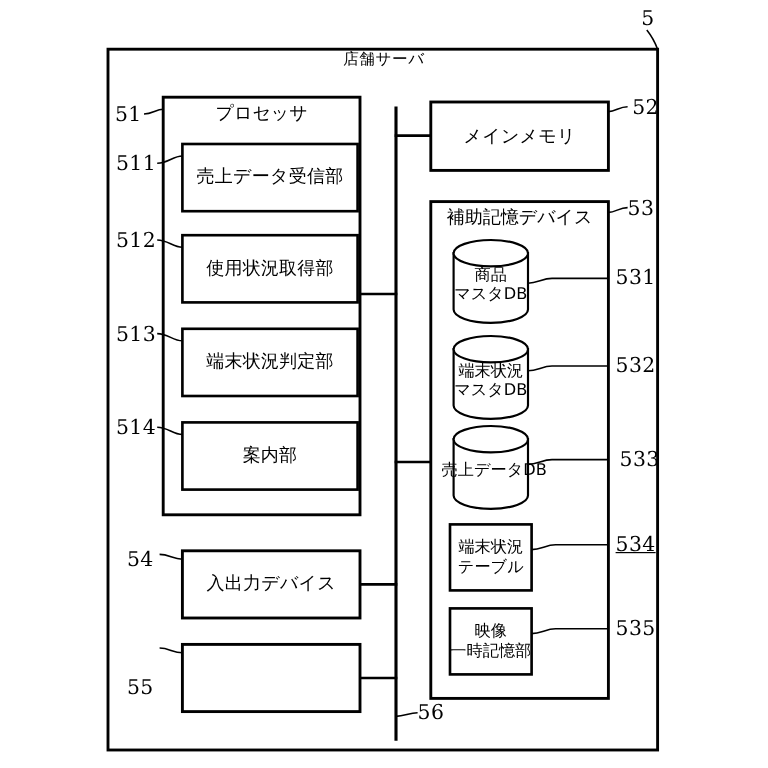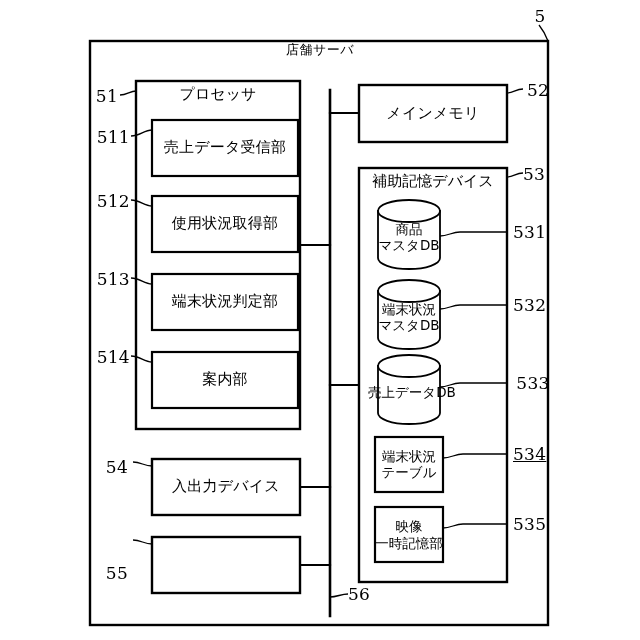--- a/index.html
+++ b/index.html
@@ -183,21 +183,21 @@
 
   <div class="lbl lbl-ref" style="left:513px; top:295px; width:40px; text-align:left;">532</div>
   <div class="lbl lbl-db" style="left:373px; top:302px; width:72px;">端末状況</div>
   <div class="lbl lbl-db" style="left:373px; top:318px; width:72px;">マスタDB</div>
 
   <div class="lbl lbl-ref" style="left:513px; top:373px; width:40px; text-align:center;">533</div>
   <div class="lbl lbl-db" style="left:368px; top:385px; width:82px;">売上データDB</div>
 
   <div class="lbl lbl-ref" style="left:513px; top:444px; width:40px; text-align:left;text-decoration:underline;">534</div>
   <div class="lbl lbl-db" style="left:375px; top:449px; width:68px;">端末状況</div>
-  <div class="lbl lbl-db" style="left:375px; top:466px; width:68px;font-family:Liberation Mono, monospace;">テーブル</div>
+  <div class="lbl lbl-db" style="left:375px; top:466px; width:68px;">テーブル</div>
 
   <div class="lbl lbl-ref" style="left:513px; top:514px; width:40px; text-align:left;">535</div>
   <div class="lbl lbl-db" style="left:375px; top:519px; width:68px;">映像</div>
   <div class="lbl lbl-db" style="left:375px; top:536px; width:68px;">一時記憶部</div>
 
   <div class="lbl lbl-ref" style="left:94px; top:457px; width:34px; text-align:right;">54</div>
   <div class="lbl lbl-box center-xy" style="left:152px; top:459px; width:148px; height:56px;">入出力デバイス</div>
 
   <div class="lbl lbl-ref" style="left:94px; top:535px; width:34px; text-align:right;margin-top:28px;">55</div>
 

